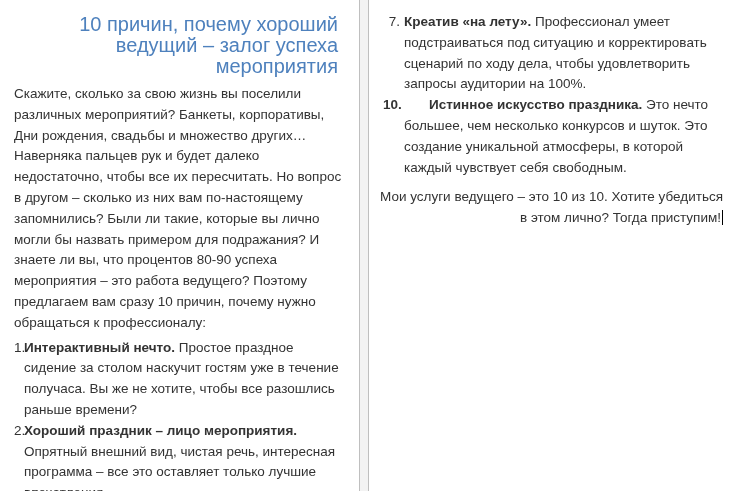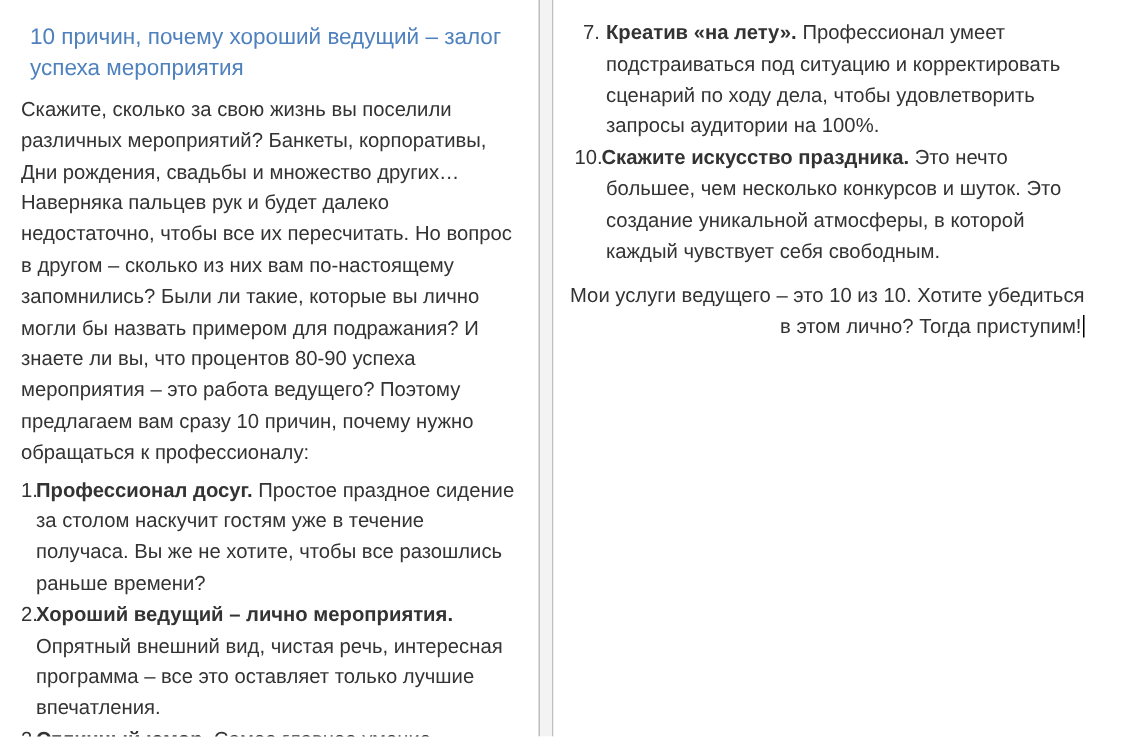--- a/index.html
+++ b/index.html
@@ -18,37 +18,37 @@
   .page-right { flex: 1; padding: 12px 30px 0 5px; }
 
   .page-gap {
     width: 10px; box-sizing: border-box;
     background: #f3f3f3;
     border-left: 1px solid #bfbfbf;
     border-right: 1px solid #bfbfbf;
   }
 
   .doc-title {
-    text-align: left;
-    font-size: 15px;
+    text-align: right;
+    font-size: 20px;
     line-height: 21px;
     margin: 8px 6px 7px 6px;
   }
 
   .para { margin: 0 0 4px 0; }
 
   .li { margin: 0; }
   .num { display: inline-block; text-align: right; text-indent: 0; }
 
   .page-left .li { padding-left: 10px; text-indent: -10px; }
   .page-left .num { width: 8px; margin-right: 2px; }
 
   .page-right .li { padding-left: 30px; text-indent: -21px; }
   .page-right .num { width: 17px; margin-right: 4px; }
-  .page-right .li.tab10 .num { margin-right: 1px; }
+  .page-right .li.tab10 .num { margin-right: 29px; font-weight: bold; }
 
   .lead { font-weight: bold; }
 
   .closing { margin: 9px 0 0 0; text-align: right; }
 
   .caret {
     display: inline-block;
     width: 1px; height: 15px;
     background: #000000;
     vertical-align: -3px;
@@ -59,31 +59,31 @@
 <body>
 
 <div class="spread">
 
   <div class="page page-left">
     <div class="doc-title" style="color: rgb(78, 129, 189);">10 причин, почему хороший ведущий – залог успеха мероприятия</div>
 
     <div class="para">Скажите, сколько за свою жизнь вы поселили различных мероприятий? Банкеты, корпоративы, Дни рождения, свадьбы и множество других… Наверняка пальцев рук и будет далеко недостаточно, чтобы все их пересчитать. Но вопрос в другом – сколько из них вам по-настоящему запомнились? Были ли такие, которые вы лично могли бы назвать примером для подражания? И знаете ли вы, что процентов 80-90 успеха мероприятия – это работа ведущего? Поэтому предлагаем вам сразу 10 причин, почему нужно обращаться к профессионалу:</div>
 
     <div>
-      <div class="li"><span class="num">1.</span><span class="lead">Профессионал досуг.</span> <span>Простое праздное сидение за столом наскучит гостям уже в течение получаса. Вы же не хотите, чтобы все разошлись раньше времени?</span></div>
-      <div class="li"><span class="num">2.</span><span class="lead">Хороший ведущий – лично мероприятия.</span> <span>Опрятный внешний вид, чистая речь, интересная программа – все это оставляет только лучшие впечатления.</span></div>
+      <div class="li"><span class="num">1.</span><span class="lead">Интерактивный нечто.</span> <span>Простое праздное сидение за столом наскучит гостям уже в течение получаса. Вы же не хотите, чтобы все разошлись раньше времени?</span></div>
+      <div class="li"><span class="num">2.</span><span class="lead">Хороший праздник – лицо мероприятия.</span> <span>Опрятный внешний вид, чистая речь, интересная программа – все это оставляет только лучшие впечатления.</span></div>
       <div class="li"><span class="num">3.</span><span class="lead">Отличный юмор.</span> <span>Самое главное умение ведущего – поднимать настроение гостям. Без этого невозможен ни один праздник.</span></div>
 
     </div>
   </div>
 
   <div class="page-gap"></div>
 
   <div class="page page-right">
     <div>
       <div class="li"><span class="num">7.</span><span class="lead">Креатив «на лету».</span> <span>Профессионал умеет подстраиваться под ситуацию и корректировать сценарий по ходу дела, чтобы удовлетворить запросы аудитории на 100%.</span></div>
-      <div class="li tab10"><span class="num">10.</span><span class="lead">Скажите искусство праздника.</span> <span>Это нечто большее, чем несколько конкурсов и шуток. Это создание уникальной атмосферы, в которой каждый чувствует себя свободным.</span></div>
+      <div class="li tab10"><span class="num">10.</span><span class="lead">Истинное искусство праздника.</span> <span>Это нечто большее, чем несколько конкурсов и шуток. Это создание уникальной атмосферы, в которой каждый чувствует себя свободным.</span></div>
     </div>
 
     <div class="closing"><span>Мои услуги ведущего – это 10 из 10. Хотите убедиться в этом лично? Тогда приступим!</span><span class="caret"></span></div>
   </div>
 
 </div>
 
 </body></html>

